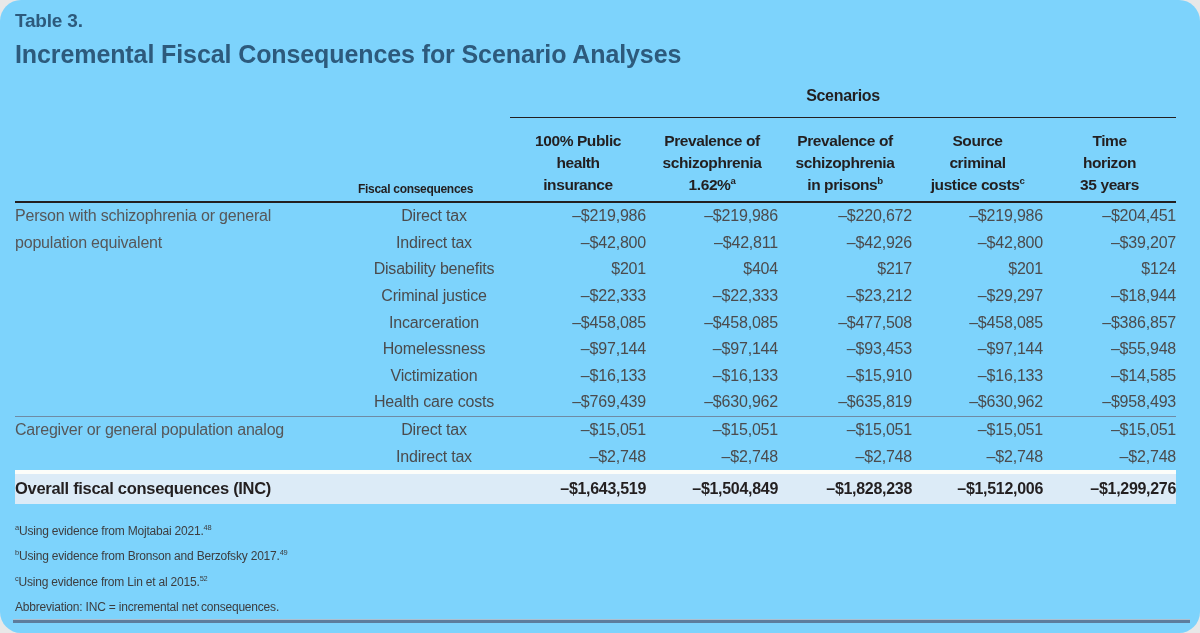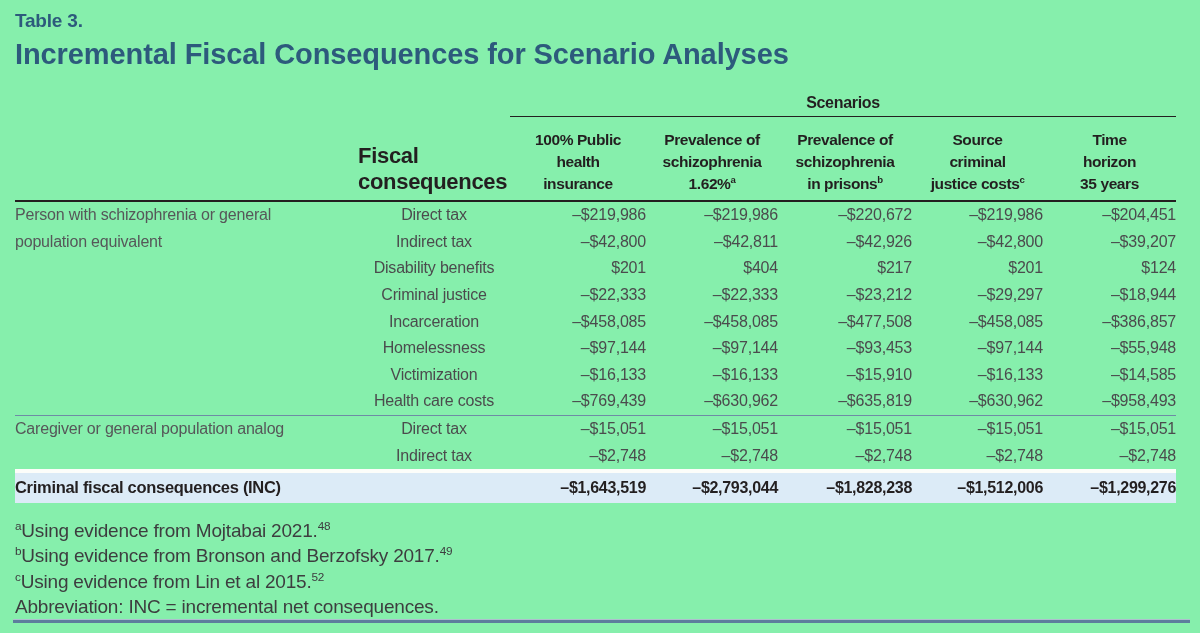--- a/index.html
+++ b/index.html
@@ -1,59 +1,60 @@
 <!DOCTYPE html>
 <html><head>
 <meta charset="utf-8">
 <style>
   html,body{margin:0;padding:0;background:#e8e8e8;}
   .page{
-    width:1200px;height:633px;background:#86efac;position:relative;overflow:hidden;
+    width:1200px;height:633px;background:#7dd3fc;position:relative;overflow:hidden;
     font-family:"Liberation Sans","DejaVu Sans",sans-serif;
+    border-radius:21px;
   }
   .table-label{
     margin:10px 0 0 15px;font-size:19px;font-weight:700;color:#2d5a7c;line-height:22px;
     letter-spacing:-0.2px;
   }
   .page-title{
-    margin:7px 0 0 15px;font-size:29px;font-weight:700;color:#2d5a7c;line-height:31px;
+    margin:7px 0 0 15px;font-size:25px;font-weight:700;color:#2d5a7c;line-height:31px;
     letter-spacing:-0.1px;
   }
   table.fiscal{
     border-collapse:collapse;table-layout:fixed;width:1161px;margin:17px 0 0 15px;
   }
   col.c-group{width:343px;} col.c-fiscal{width:152px;}
   col.c-n1{width:136px;} col.c-n2{width:132px;} col.c-n3{width:134px;}
   col.c-n4{width:131px;} col.c-n5{width:133px;}
   td{padding:0;}
   .scen-row td{height:30px;vertical-align:bottom;}
-  .scen-wrap{border-bottom:1.5px solid #231f20;padding-bottom:4px;text-align:center;}
+  .scen-wrap{border-bottom:1.5px solid #231f20;padding-bottom:12px;text-align:center;}
   .scen-text{font-size:16px;font-weight:700;color:#231f20;letter-spacing:-0.3px;}
   .head-row td{
     border-bottom:2.5px solid #231f20;vertical-align:bottom;height:78px;padding-bottom:5px;
   }
   .fiscal-h{
-    font-size:22px;font-weight:700;color:#231f20;letter-spacing:-0.3px;text-align:left;
+    font-size:12px;font-weight:700;color:#231f20;letter-spacing:-0.3px;text-align:left;
   }
   .colhead{
     font-size:15.5px;font-weight:700;color:#231f20;text-align:center;
     line-height:22px;letter-spacing:-0.4px;
   }
   tbody td{height:26.6px;vertical-align:middle;font-size:16px;color:#4b4b4d;letter-spacing:-0.2px;}
   td.group{vertical-align:top;line-height:26.6px;color:#565759;padding-right:20px;}
   td.rname{text-align:center;}
   td.num{text-align:right;font-variant-numeric:tabular-nums;margin-top:20px;}
   tr.section-start td{border-top:1px solid #6e8ba5;}
   tr.overall td{
     background:#dcebf7;border-top:4px solid #fcfdfa;height:30px;
     font-weight:700;color:#231f20;letter-spacing:-0.3px;
   }
   tr.overall td.olabel{font-size:16.5px;}
   .footnotes{margin:15px 0 0 15px;}
-  .fnote{font-size:19px;color:#3d3d3f;line-height:25.5px;letter-spacing:-0.2px;}
+  .fnote{font-size:12px;color:#3d3d3f;line-height:25.5px;letter-spacing:-0.2px;}
   sup{font-size:62%;line-height:0;}
   .bottom-rule{
     position:absolute;left:13px;bottom:10px;width:1177px;height:3px;
     background:#5d7d9d;border-top:1px solid #aebfcf;
   }
 </style>
 </head>
 <body>
 
 <div class="page">
@@ -187,23 +188,23 @@
         </tr>
         <tr>
           <td class="rname">Indirect tax</td>
           <td class="num">–$2,748</td>
           <td class="num">–$2,748</td>
           <td class="num">–$2,748</td>
           <td class="num">–$2,748</td>
           <td class="num">–$2,748</td>
         </tr>
         <tr class="overall">
-          <td class="olabel" colspan="2">Criminal fiscal consequences (INC)</td>
+          <td class="olabel" colspan="2">Overall fiscal consequences (INC)</td>
           <td class="num">–$1,643,519</td>
-          <td class="num">–$2,793,044</td>
+          <td class="num">–$1,504,849</td>
           <td class="num">–$1,828,238</td>
           <td class="num">–$1,512,006</td>
           <td class="num">–$1,299,276</td>
         </tr>
       </tbody>
   </table>
 
   <div class="footnotes" id="footnotes">
       <div class="fnote"><sup>a</sup>Using evidence from Mojtabai 2021.<sup>48</sup></div>
       <div class="fnote"><sup>b</sup>Using evidence from Bronson and Berzofsky 2017.<sup>49</sup></div>

